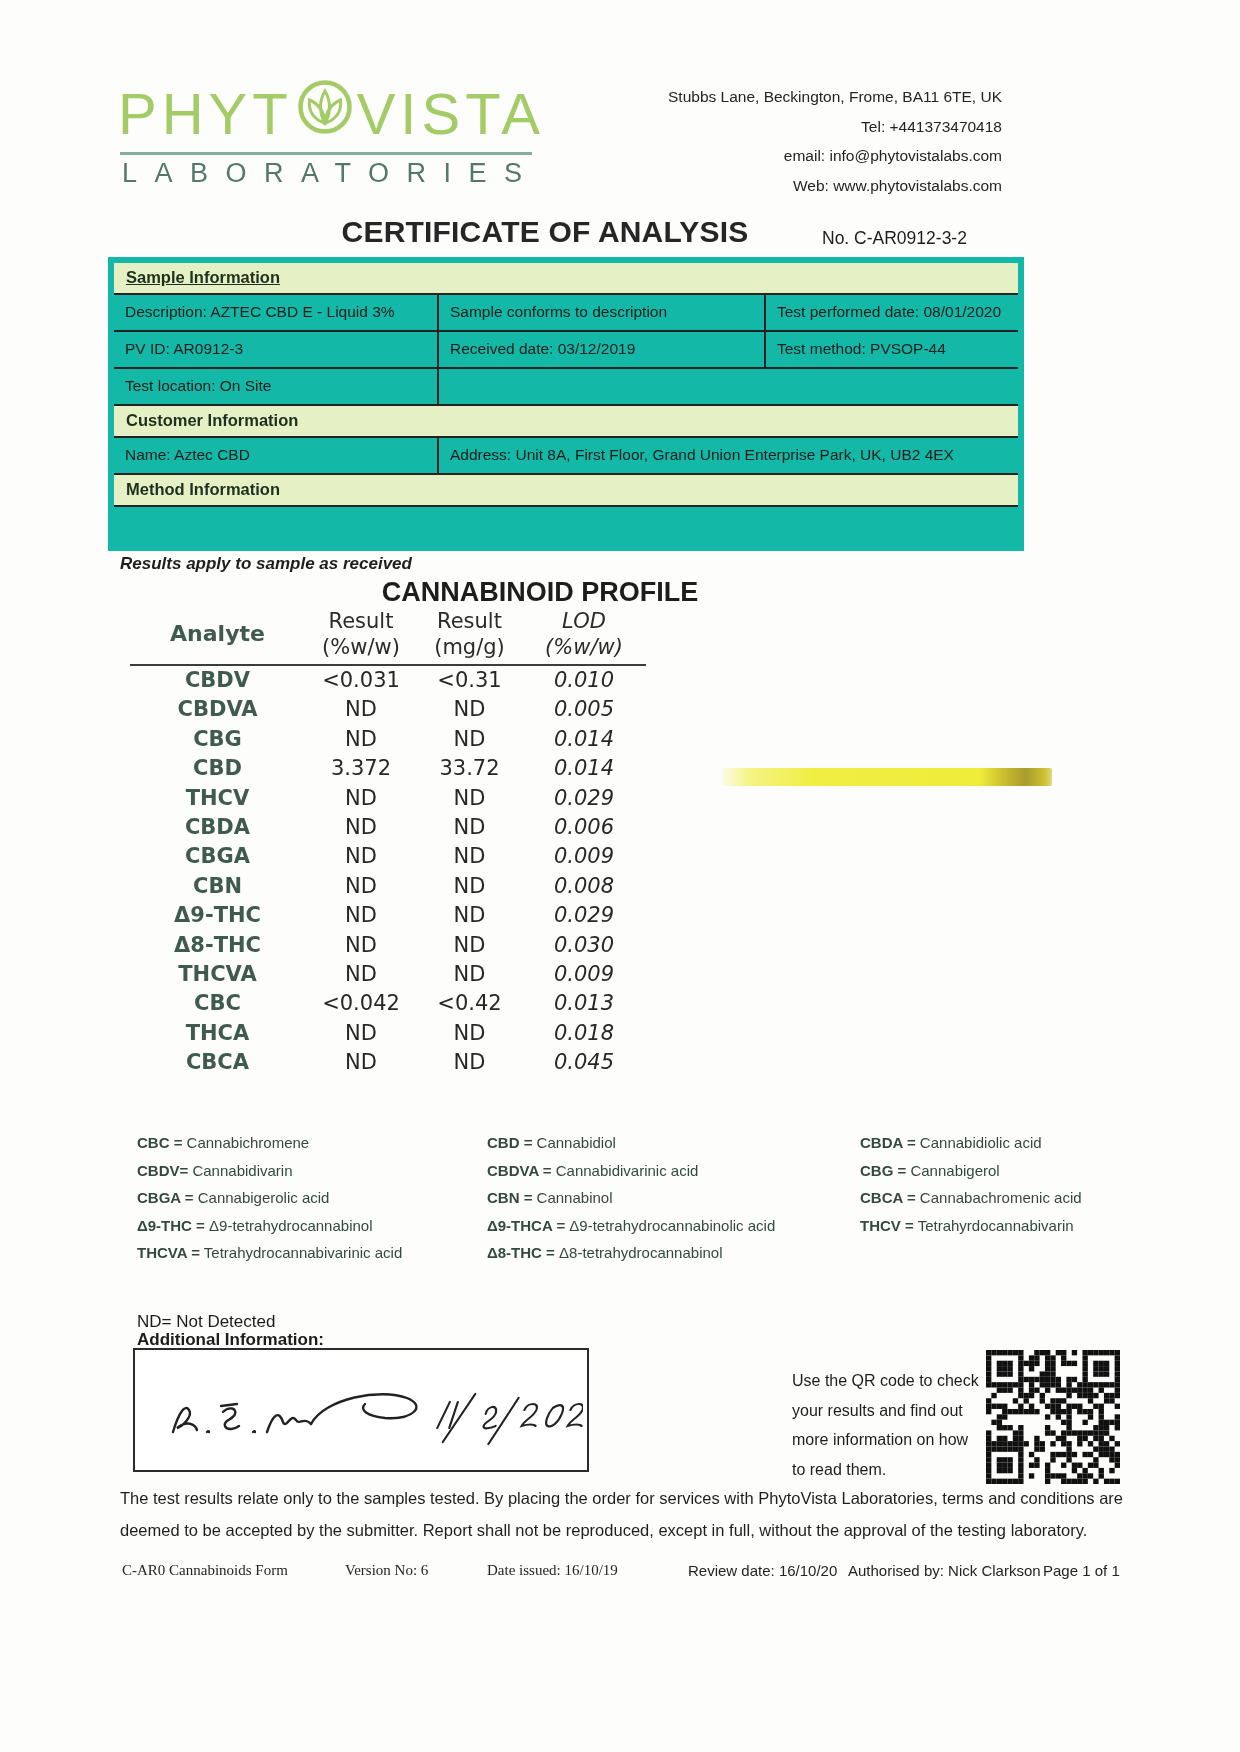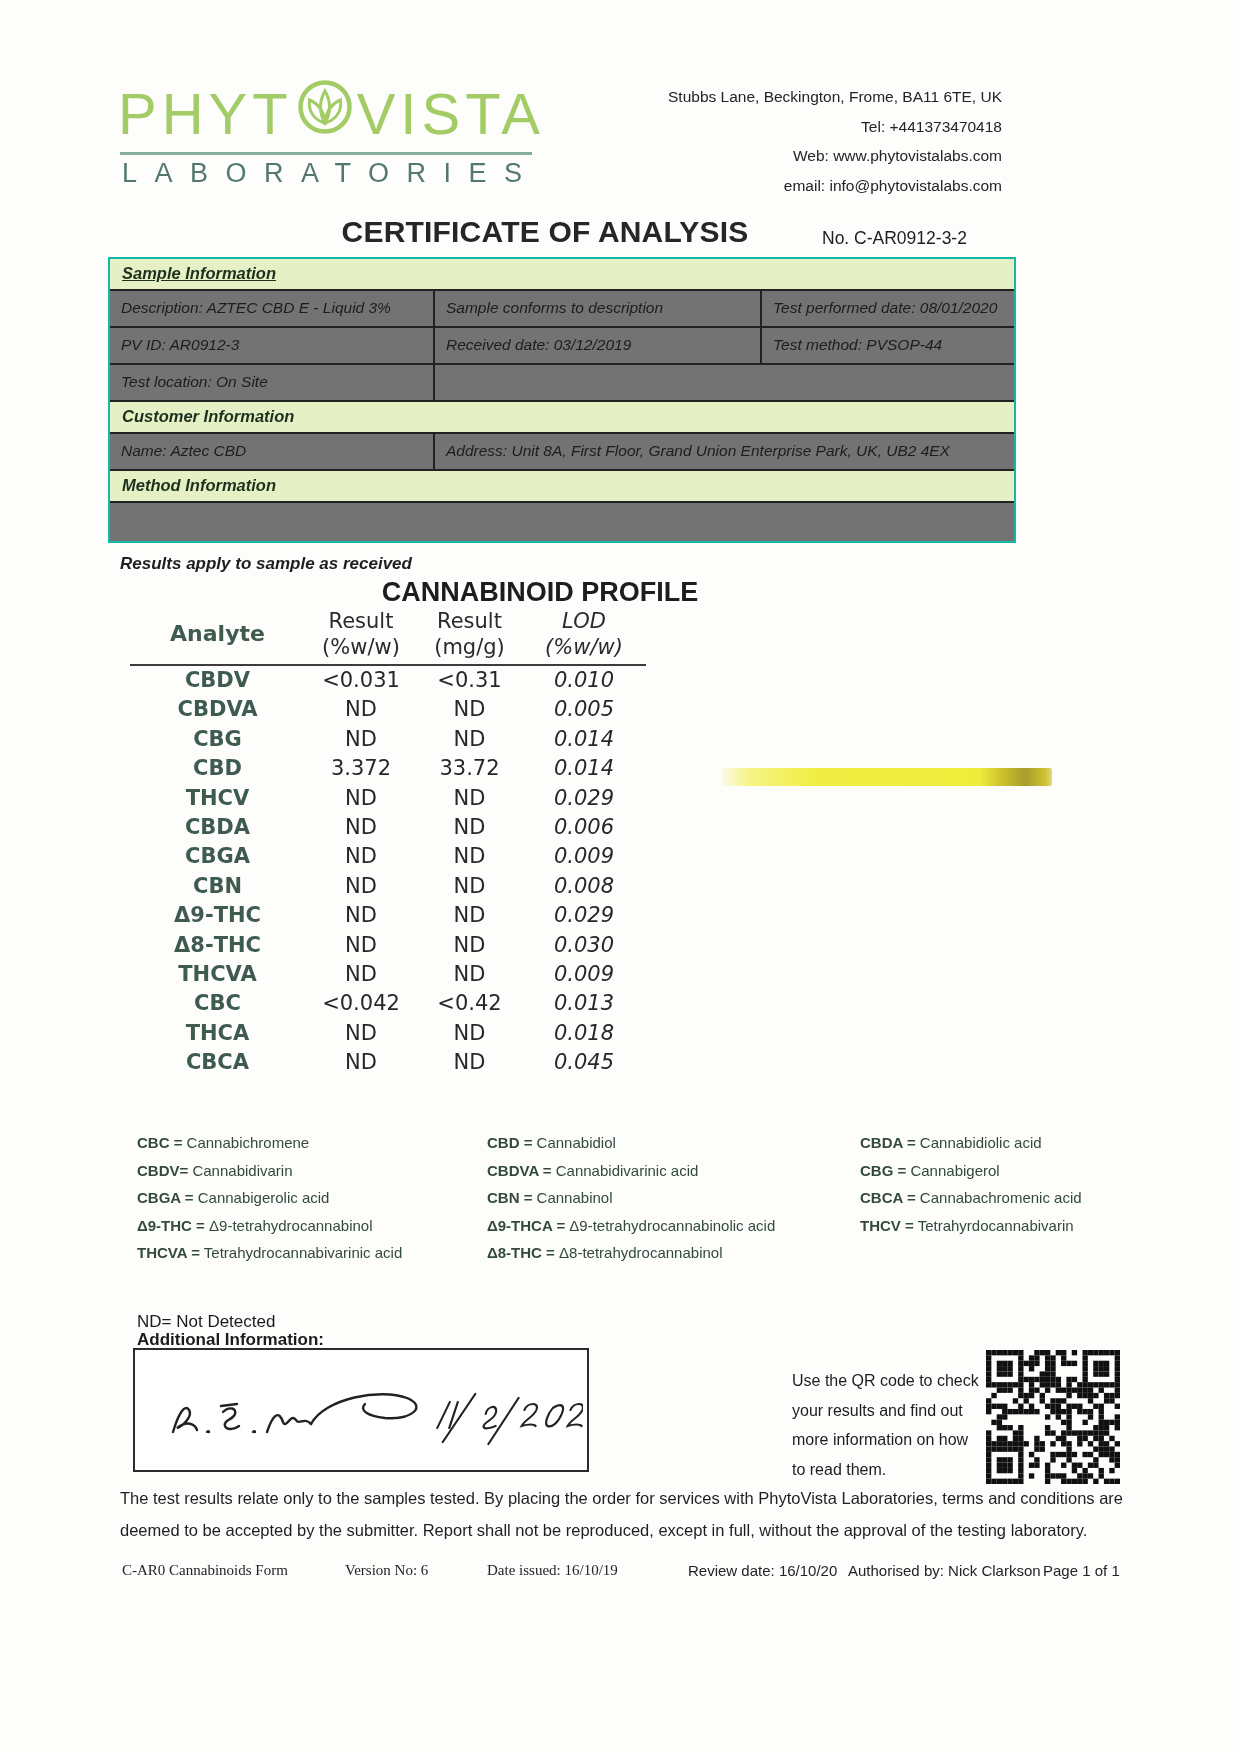--- a/index.html
+++ b/index.html
@@ -28,25 +28,25 @@
     font-size:15.5px; line-height:29.5px; color:#242424; right:238px; }
   .contact div { white-space:nowrap; }
 
   
   .coa-title { position:absolute; left:330px; top:215px; width:430px; text-align:center;
     font-size:30px; font-weight:700; letter-spacing:0.2px; color:#262626; }
   .coa-no { position:absolute; left:822px; top:228px; font-size:17.5px; color:#1e1e1e; }
 
   
   .info-table { position:absolute; left:108px; top:257px; width:904px;
-    border:2px solid #14b8a6; background:#fff; font-size:15.5px;font-style:italic; }
+    border:6px solid #14b8a6; background:#fff; font-size:15.5px; }
   .sec-head { background:#e5f1c4; padding:5px 12px 6px; font-weight:700; font-size:16.5px;
     color:#1d2f1e; border-bottom:2px solid #222; }
   .sec-head.first span { text-decoration:underline; }
-  .i-row { display:grid; border-bottom:2px solid #222; background:#737373; }
+  .i-row { display:grid; border-bottom:2px solid #222; background:#14b8a6; }
   .i-row.cols3 { grid-template-columns:325px 327px 1fr; }
   .i-row.cols2 { grid-template-columns:325px 1fr; }
   .i-cell { padding:8px 11px 9px; border-right:2px solid #222; white-space:nowrap; overflow:hidden; }
   .i-cell:last-child { border-right:none; }
   .i-row.empty-row { height:38px; border-bottom:none; }
   .sec-head.mid { border-top:none; }
 
   
   .results-note { position:absolute; left:120px; top:554px; font-size:17px; font-weight:700; font-style:italic; color:#1f1f1f; }
   .profile-title { position:absolute; left:130px; top:577px; width:820px; text-align:center;
@@ -122,22 +122,22 @@
       </svg>
     </span>
     <span class="half">VISTA</span>
   </div>
   <div class="logo-rule"></div>
   <div class="logo-sub">LABORATORIES</div>
 
   <div class="contact">
     <div>Stubbs Lane, Beckington, Frome, BA11 6TE, UK</div>
     <div>Tel: +441373470418</div>
+    <div>email: info@phytovistalabs.com</div>
     <div>Web: www.phytovistalabs.com</div>
-    <div>email: info@phytovistalabs.com</div>
   </div>
 
   <div class="coa-title">CERTIFICATE OF ANALYSIS</div>
   <div class="coa-no">No. C-AR0912-3-2</div>
 
   <div class="info-table">
     <div class="sec-head first"><span>Sample Information</span></div>
     <div class="i-row cols3">
       <div class="i-cell">Description: AZTEC CBD E - Liquid 3%</div>
       <div class="i-cell">Sample conforms to description</div>

